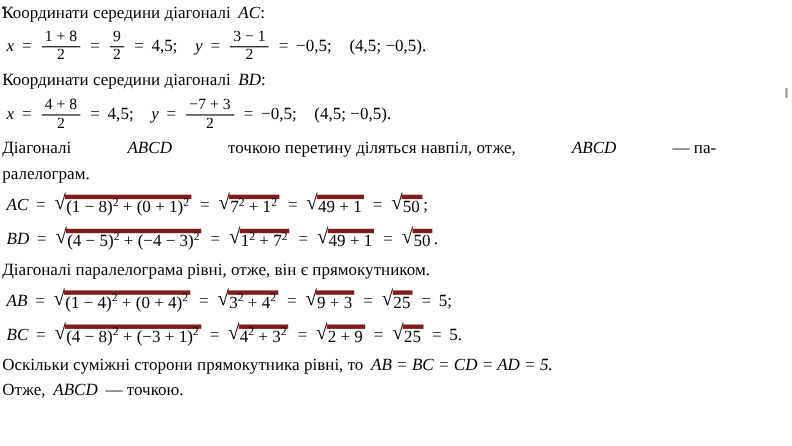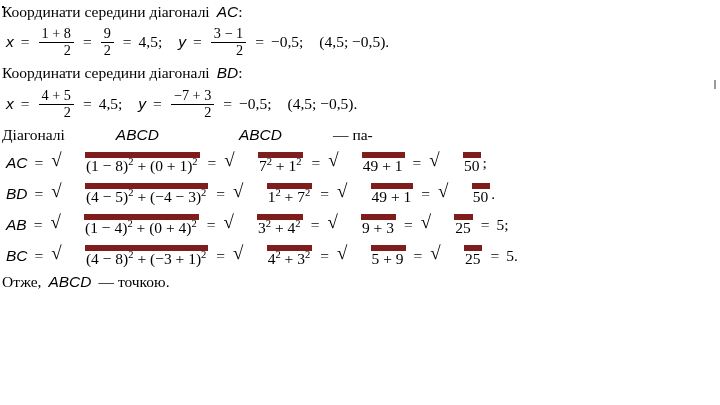--- a/index.html
+++ b/index.html
@@ -21,31 +21,31 @@
     padding: 0;
     box-sizing: border-box;
   }
   .line {
     position: relative;
     font-size: 15.5px;
     line-height: 1.0;
     white-space: nowrap;
   }
   .math {
-    font-family: Liberation Sans, sans-serif;
+    font-family: Liberation Serif, serif;
     font-style: italic;
   }
   .up {
     font-style: normal;
   }
   
   .frac {
     display: inline-block;
     vertical-align: -0.52em;
-    text-align: right;
+    text-align: center;
     font-size: 0.92em;
     margin: 0 2px;
     line-height: 1.08;
   }
   .frac .num {
     display: block;
     padding: 0 3px;
   }
   .frac .den {
     display: block;
@@ -62,23 +62,22 @@
   }
   .sqrt > .rad {
     position: absolute;
     left: 0;
     top: -0.04em;
     font-size: 1.22em;
     line-height: 1;
   }
   .sqrt > .radicand {
     display: inline-block;
-    border-top: 6px solid #7f1d1d;
+    border-top: 4px solid #7f1d1d;
     padding: 0 2px 0 1px;
-    margin-left: 24px;
   }
   sup {
     font-size: 0.68em;
     vertical-align: super;
     line-height: 0;
     font-style: normal;
   }
   .eqrow {
     padding-left: 6px;
     height: 36px;
@@ -190,21 +189,21 @@
     <span class="math">BD</span>
     <span>:</span>
   </div>
 
   <div class="line eqrow">
     <span class="math">x</span>
     <span class="gap-sm"></span>
       <span>=</span>
       <span class="gap-sm"></span>
     <span class="frac">
-      <span class="num up">4 + 5</span>
+      <span class="num up">4 + 8</span>
       <span class="den up">2</span>
     </span>
     <span class="gap-sm"></span>
       <span>=</span>
       <span class="gap-sm"></span>
     <span>4,5</span>
     <span>;</span>
     <span class="gap"></span>
     <span class="math">y</span>
     <span class="gap-sm"></span>
@@ -221,26 +220,30 @@
     <span>;</span>
     <span class="gap"></span>
     <span>(4,5; −0,5).</span>
   </div>
 
   <div class="line txtrow" style="height:25px;gap:22px;">
     <span>Діагоналі</span>
     <span class="gap-sm"></span>
     <span class="math">ABCD</span>
     <span class="gap-sm"></span>
+    <span>точкою перетину діляться навпіл, отже,</span>
     <span class="gap-sm"></span>
     <span class="math">ABCD</span>
     <span class="gap-sm"></span>
     <span>— па-</span>
   </div>
 
+  <div class="line txtrow2" style="height:24px;">
+    <span>ралелограм.</span>
+  </div>
 
   <div class="line sqrow">
     <span class="math">AC</span>
     <span class="gap-sm"></span>
       <span>=</span>
       <span class="gap-sm"></span>
     <span class="sqrt">
       <span class="rad">√</span>
       <span class="radicand"><span class="up">(1 − 8)</span><sup>2</sup> + <span class="up">(0 + 1)</span><sup>2</sup></span>
     </span>
@@ -294,20 +297,23 @@
     <span class="gap-sm"></span>
       <span>=</span>
       <span class="gap-sm"></span>
     <span class="sqrt">
       <span class="rad">√</span>
       <span class="radicand up">50</span>
     </span>
     <span>.</span>
   </div>
 
+  <div class="line txtrow" style="height:25px;">
+    <span>Діагоналі паралелограма рівні, отже, він є прямокутником.</span>
+  </div>
 
   <div class="line sqrow">
     <span class="math">AB</span>
     <span class="gap-sm"></span>
       <span>=</span>
       <span class="gap-sm"></span>
     <span class="sqrt">
       <span class="rad">√</span>
       <span class="radicand"><span class="up">(1 − 4)</span><sup>2</sup> + <span class="up">(0 + 4)</span><sup>2</sup></span>
     </span>
@@ -353,36 +359,41 @@
       <span class="gap-sm"></span>
     <span class="sqrt">
       <span class="rad">√</span>
       <span class="radicand"><span class="up">4</span><sup>2</sup> + <span class="up">3</span><sup>2</sup></span>
     </span>
     <span class="gap-sm"></span>
       <span>=</span>
       <span class="gap-sm"></span>
     <span class="sqrt">
       <span class="rad">√</span>
-      <span class="radicand up">5 + 9</span>
+      <span class="radicand up">2 + 9</span>
     </span>
     <span class="gap-sm"></span>
       <span>=</span>
       <span class="gap-sm"></span>
     <span class="sqrt">
       <span class="rad">√</span>
       <span class="radicand up">25</span>
     </span>
     <span class="gap-sm"></span>
       <span>=</span>
       <span class="gap-sm"></span>
     <span>5</span>
     <span>.</span>
   </div>
 
+  <div class="line txtrow" style="height:24px;">
+    <span>Оскільки суміжні сторони прямокутника рівні, то</span>
+    <span class="gap-sm"></span>
+    <span class="math">AB = BC = CD = AD = 5.</span>
+  </div>
 
   <div class="line txtrow2">
     <span>Отже,</span>
     <span class="gap-sm"></span>
     <span class="math">ABCD</span>
     <span class="gap-sm"></span>
     <span>— точкою.</span>
   </div>
 
 </div>

